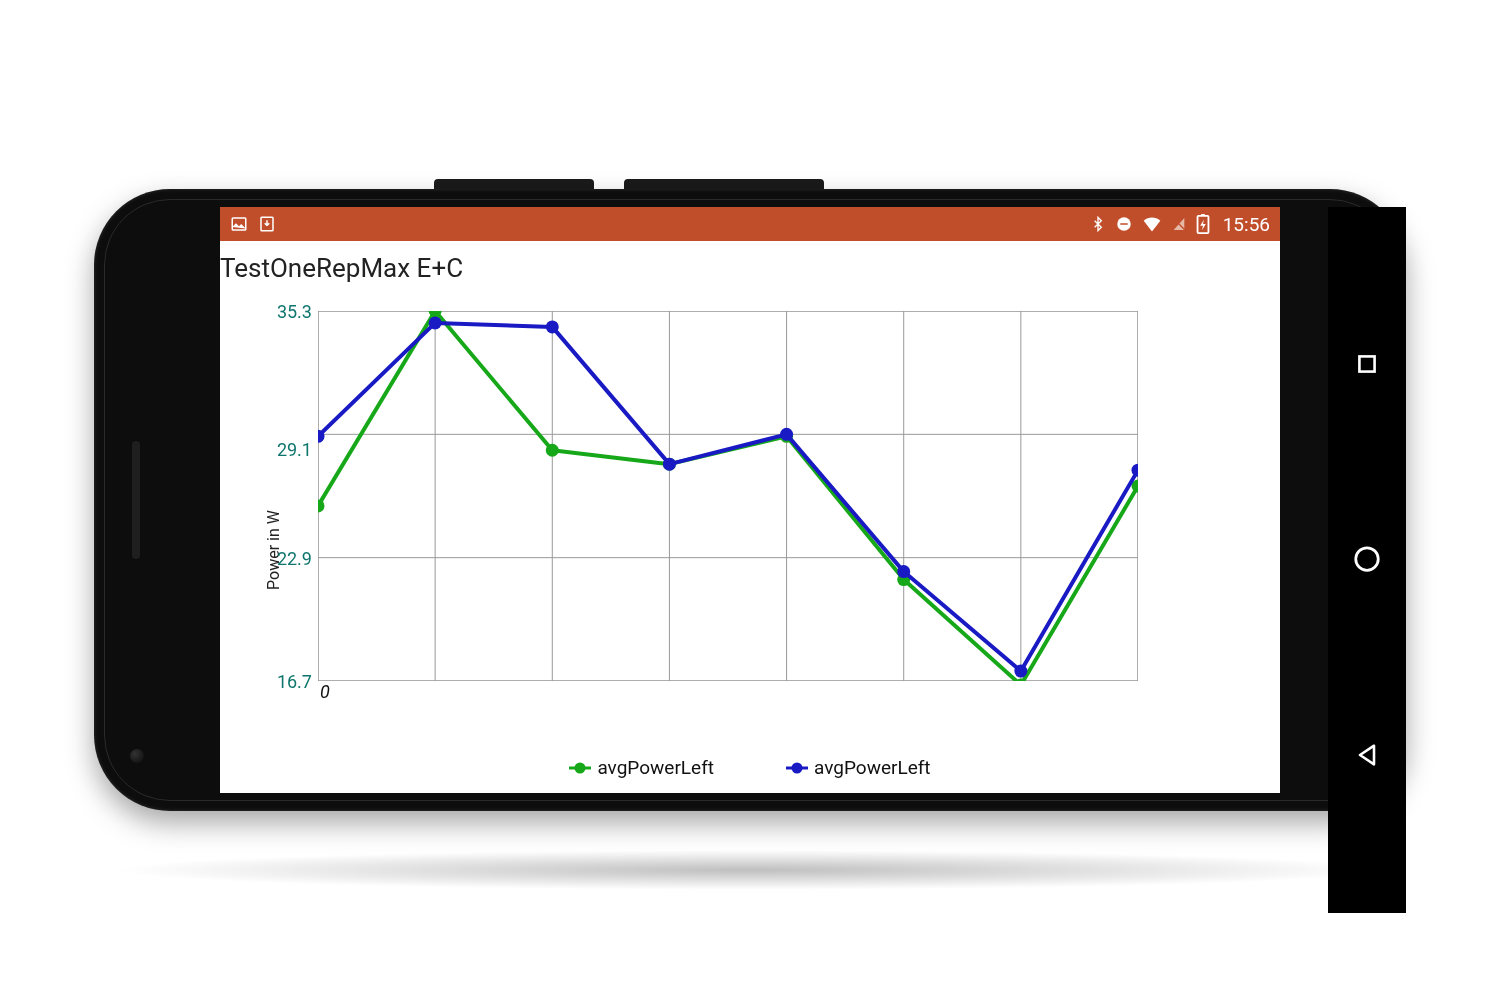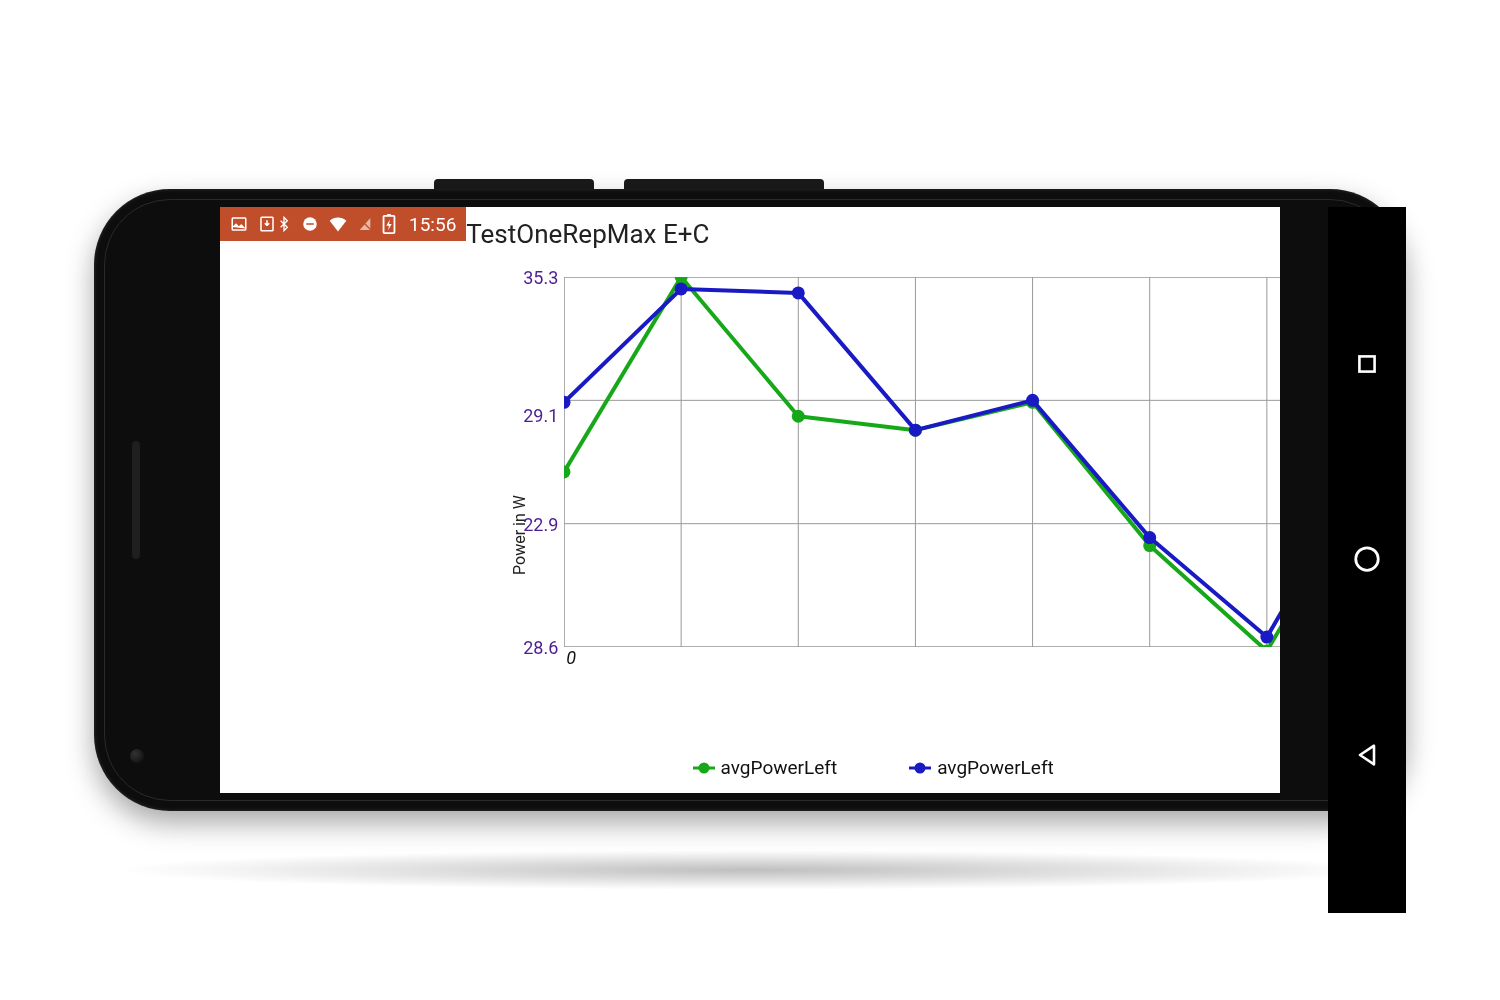--- a/index.html
+++ b/index.html
@@ -9,30 +9,30 @@
   .top-btns{position:absolute;top:-10px;left:340px;width:420px;height:12px}
   .top-btns div{position:absolute;top:0;height:12px;background:#1a1a1a;border-radius:4px 4px 0 0}
   .btn-a{left:0;width:160px}
   .btn-b{left:190px;width:200px}
   .phone-body{position:absolute;inset:0;background:#0d0d0d;border-radius:76px;box-shadow:0 12px 28px rgba(0,0,0,.35),inset 0 0 4px rgba(255,255,255,.15)}
   .inner{position:absolute;inset:10px;border:1px solid #2a2a2a;border-radius:66px}
   .speaker{position:absolute;top:50%;width:8px;height:118px;background:#1f1f1f;border-radius:5px;transform:translateY(-50%)}
   .speaker.left{left:38px}
   .speaker.right{right:38px}
   .camera{position:absolute;left:36px;bottom:48px;width:14px;height:14px;border-radius:50%;background:radial-gradient(circle at 35% 35%,#333,#0a0a0a)}
-  .screen{position:absolute;left:126px;top:18px;width:1060px;height:586px;background:#fff;display:flex;flex-direction:row;overflow:hidden}
+  .screen{position:absolute;left:126px;top:18px;width:1060px;height:586px;background:#fff;display:flex;flex-direction:column;overflow:hidden}
   .statusbar{height:34px;background:#c14e2b;color:#fff;display:flex;align-items:center;padding:0 10px;font-size:18px}
   .sb-left{display:flex;gap:10px;align-items:center}
   .sb-right{margin-left:auto;display:flex;gap:9px;align-items:center}
   .ico{display:inline-flex;align-items:center;justify-content:center}
   .content{flex:1;position:relative;background:#fff}
   .chart-title{font-size:26px;color:#222;margin-top:12px}
   .ylabel{position:absolute;left:14px;top:56%;transform:translateY(-50%) rotate(-90deg);transform-origin:center;font-size:16px;color:#222}
   .plot{position:absolute;left:98px;top:70px}
-  .ytick{position:absolute;right:100%;margin-right:6px;transform:translateY(-50%);font-size:18px;color:#4c1d95;white-space:nowrap}
+  .ytick{position:absolute;right:100%;margin-right:6px;transform:translateY(-50%);font-size:18px;color:#0f766e;white-space:nowrap}
   .xtick{position:absolute;top:100%;font-size:18px;color:#111;font-style:italic}
   .legend{position:absolute;bottom:14px;left:0;right:0;display:flex;justify-content:center;gap:72px;font-size:19px;color:#111}
   .legend .item{display:flex;align-items:center;gap:6px}
   .navbar{position:absolute;right:0;top:18px;width:78px;height:586px;background:#000;display:flex;flex-direction:column;align-items:center;justify-content:space-around;padding:60px 0}
 </style>
 </head>
 <body>
 
 <div class="stage">
   <div class="shadow"></div>
@@ -128,21 +128,21 @@
                 <path d="M0 125.32258064516125 L117.14285714285714 11.93548387096763 L234.28571428571428 15.91397849462362 L351.4285714285714 153.17204301075265 L468.57142857142856 123.33333333333326 L585.7142857142858 260.59139784946234 L702.8571428571428 360.0537634408602 L820 159.1397849462365 " fill="none" stroke="#1a1ac4" stroke-width="4" stroke-linejoin="round" stroke-linecap="round"></path>
                 <circle cx="0" cy="125.32258064516125" r="6.5" fill="#1a1ac4"></circle>
                 <circle cx="117.14285714285714" cy="11.93548387096763" r="6.5" fill="#1a1ac4"></circle>
                 <circle cx="234.28571428571428" cy="15.91397849462362" r="6.5" fill="#1a1ac4"></circle>
                 <circle cx="351.4285714285714" cy="153.17204301075265" r="6.5" fill="#1a1ac4"></circle>
                 <circle cx="468.57142857142856" cy="123.33333333333326" r="6.5" fill="#1a1ac4"></circle>
                 <circle cx="585.7142857142858" cy="260.59139784946234" r="6.5" fill="#1a1ac4"></circle>
                 <circle cx="702.8571428571428" cy="360.0537634408602" r="6.5" fill="#1a1ac4"></circle>
                 <circle cx="820" cy="159.1397849462365" r="6.5" fill="#1a1ac4"></circle>
               </svg>
-          <div class="ytick" style="top: 370px;">28.6</div><div class="ytick" style="top: 246.667px; text-align: right;">22.9</div><div class="ytick" style="top: 123.333px; margin-top: 15px;">29.1</div><div class="ytick" style="top: 0px;">35.3</div><div class="xtick" style="left: 2px;">0</div></div>
+          <div class="ytick" style="top: 370px;">16.7</div><div class="ytick" style="top: 246.667px; text-align: right;">22.9</div><div class="ytick" style="top: 123.333px; margin-top: 15px;">29.1</div><div class="ytick" style="top: 0px;">35.3</div><div class="xtick" style="left: 2px;">0</div></div>
           <div class="legend">
             <div class="item">
               <svg width="22" height="16">
                   <line x1="0" y1="8" x2="22" y2="8" stroke="#17a81a" stroke-width="3"></line>
                   <circle cx="11" cy="8" r="5.5" fill="#17a81a"></circle>
                 </svg>
               <span>avgPowerLeft</span>
             </div>
             <div class="item">
               <svg width="22" height="16">

